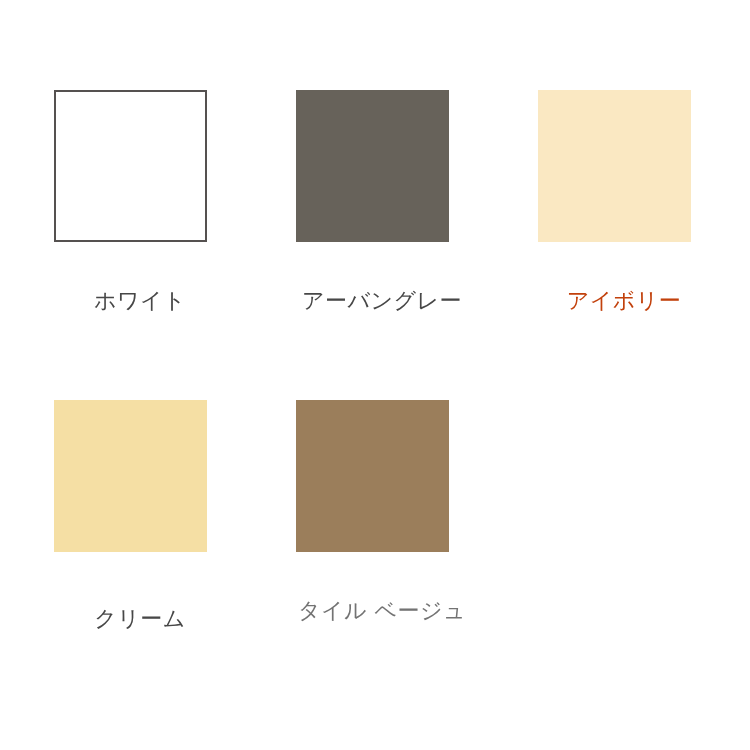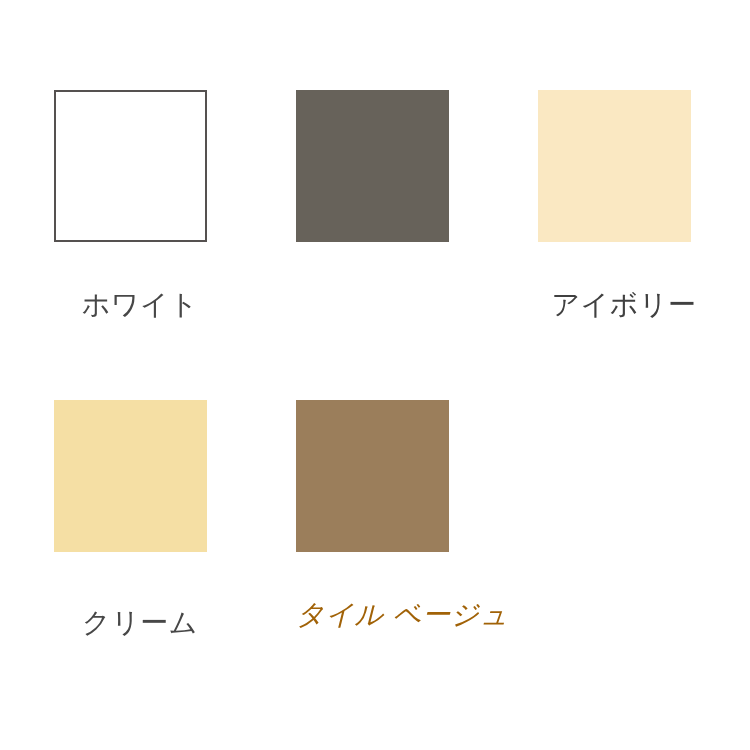--- a/index.html
+++ b/index.html
@@ -48,55 +48,56 @@
   .swatch-chip.bordered {
     border: 2px solid #555150;
   }
 
   .swatch-label {
     position: absolute;
     left: 0;
     top: 196px;
     width: 172px;
     text-align: center;
-    font-size: 28px;
+    font-size: 22px;
     letter-spacing: 0.5px;
     color: #474747;
     font-family: "DejaVu Sans", "Liberation Sans", sans-serif;
     white-space: nowrap;
   }
 </style>
 </head>
 <body>
 
 <div id="swatch-board" style="background: rgb(255, 255, 255);">
   <div class="swatch-grid">
 
     <div class="swatch-cell">
       <div class="swatch-chip bordered" style="background: rgb(255, 255, 255); border: 2px solid rgb(85, 81, 80);"></div>
       <div class="swatch-label" style="color: rgb(71, 71, 71);">ホワイト</div>
     </div>
 
     <div class="swatch-cell">
       <div class="swatch-chip" style="background: rgb(103, 98, 90);"></div>
+      <div class="swatch-label" style="color: rgb(71, 71, 71);">アーバングレー</div>
     </div>
 
     <div class="swatch-cell">
       <div class="swatch-chip" style="background: rgb(250, 232, 194);"></div>
-      <div class="swatch-label" style="color: #404040; text-align: center;">アイボリー</div>
+      <div class="swatch-label" style="color: #c2410c; text-align: center;">アイボリー</div>
     </div>
 
     <div class="swatch-cell">
       <div class="swatch-chip" style="background: rgb(245, 223, 164);"></div>
       <div class="swatch-label" style="color: rgb(71, 71, 71); margin-top: 8px;">クリーム</div>
     </div>
 
     <div class="swatch-cell">
       <div class="swatch-chip" style="background: rgb(155, 126, 91);"></div>
-      <div class="swatch-label" style="color: #a16207; font-style: italic;">タイル ベージュ</div>
+      <div class="swatch-label" style="color: #737373;">タイル ベージュ</div>
     </div>
 
     <div class="swatch-cell empty">
       
       
     </div>
 
   </div>
 </div>
 

